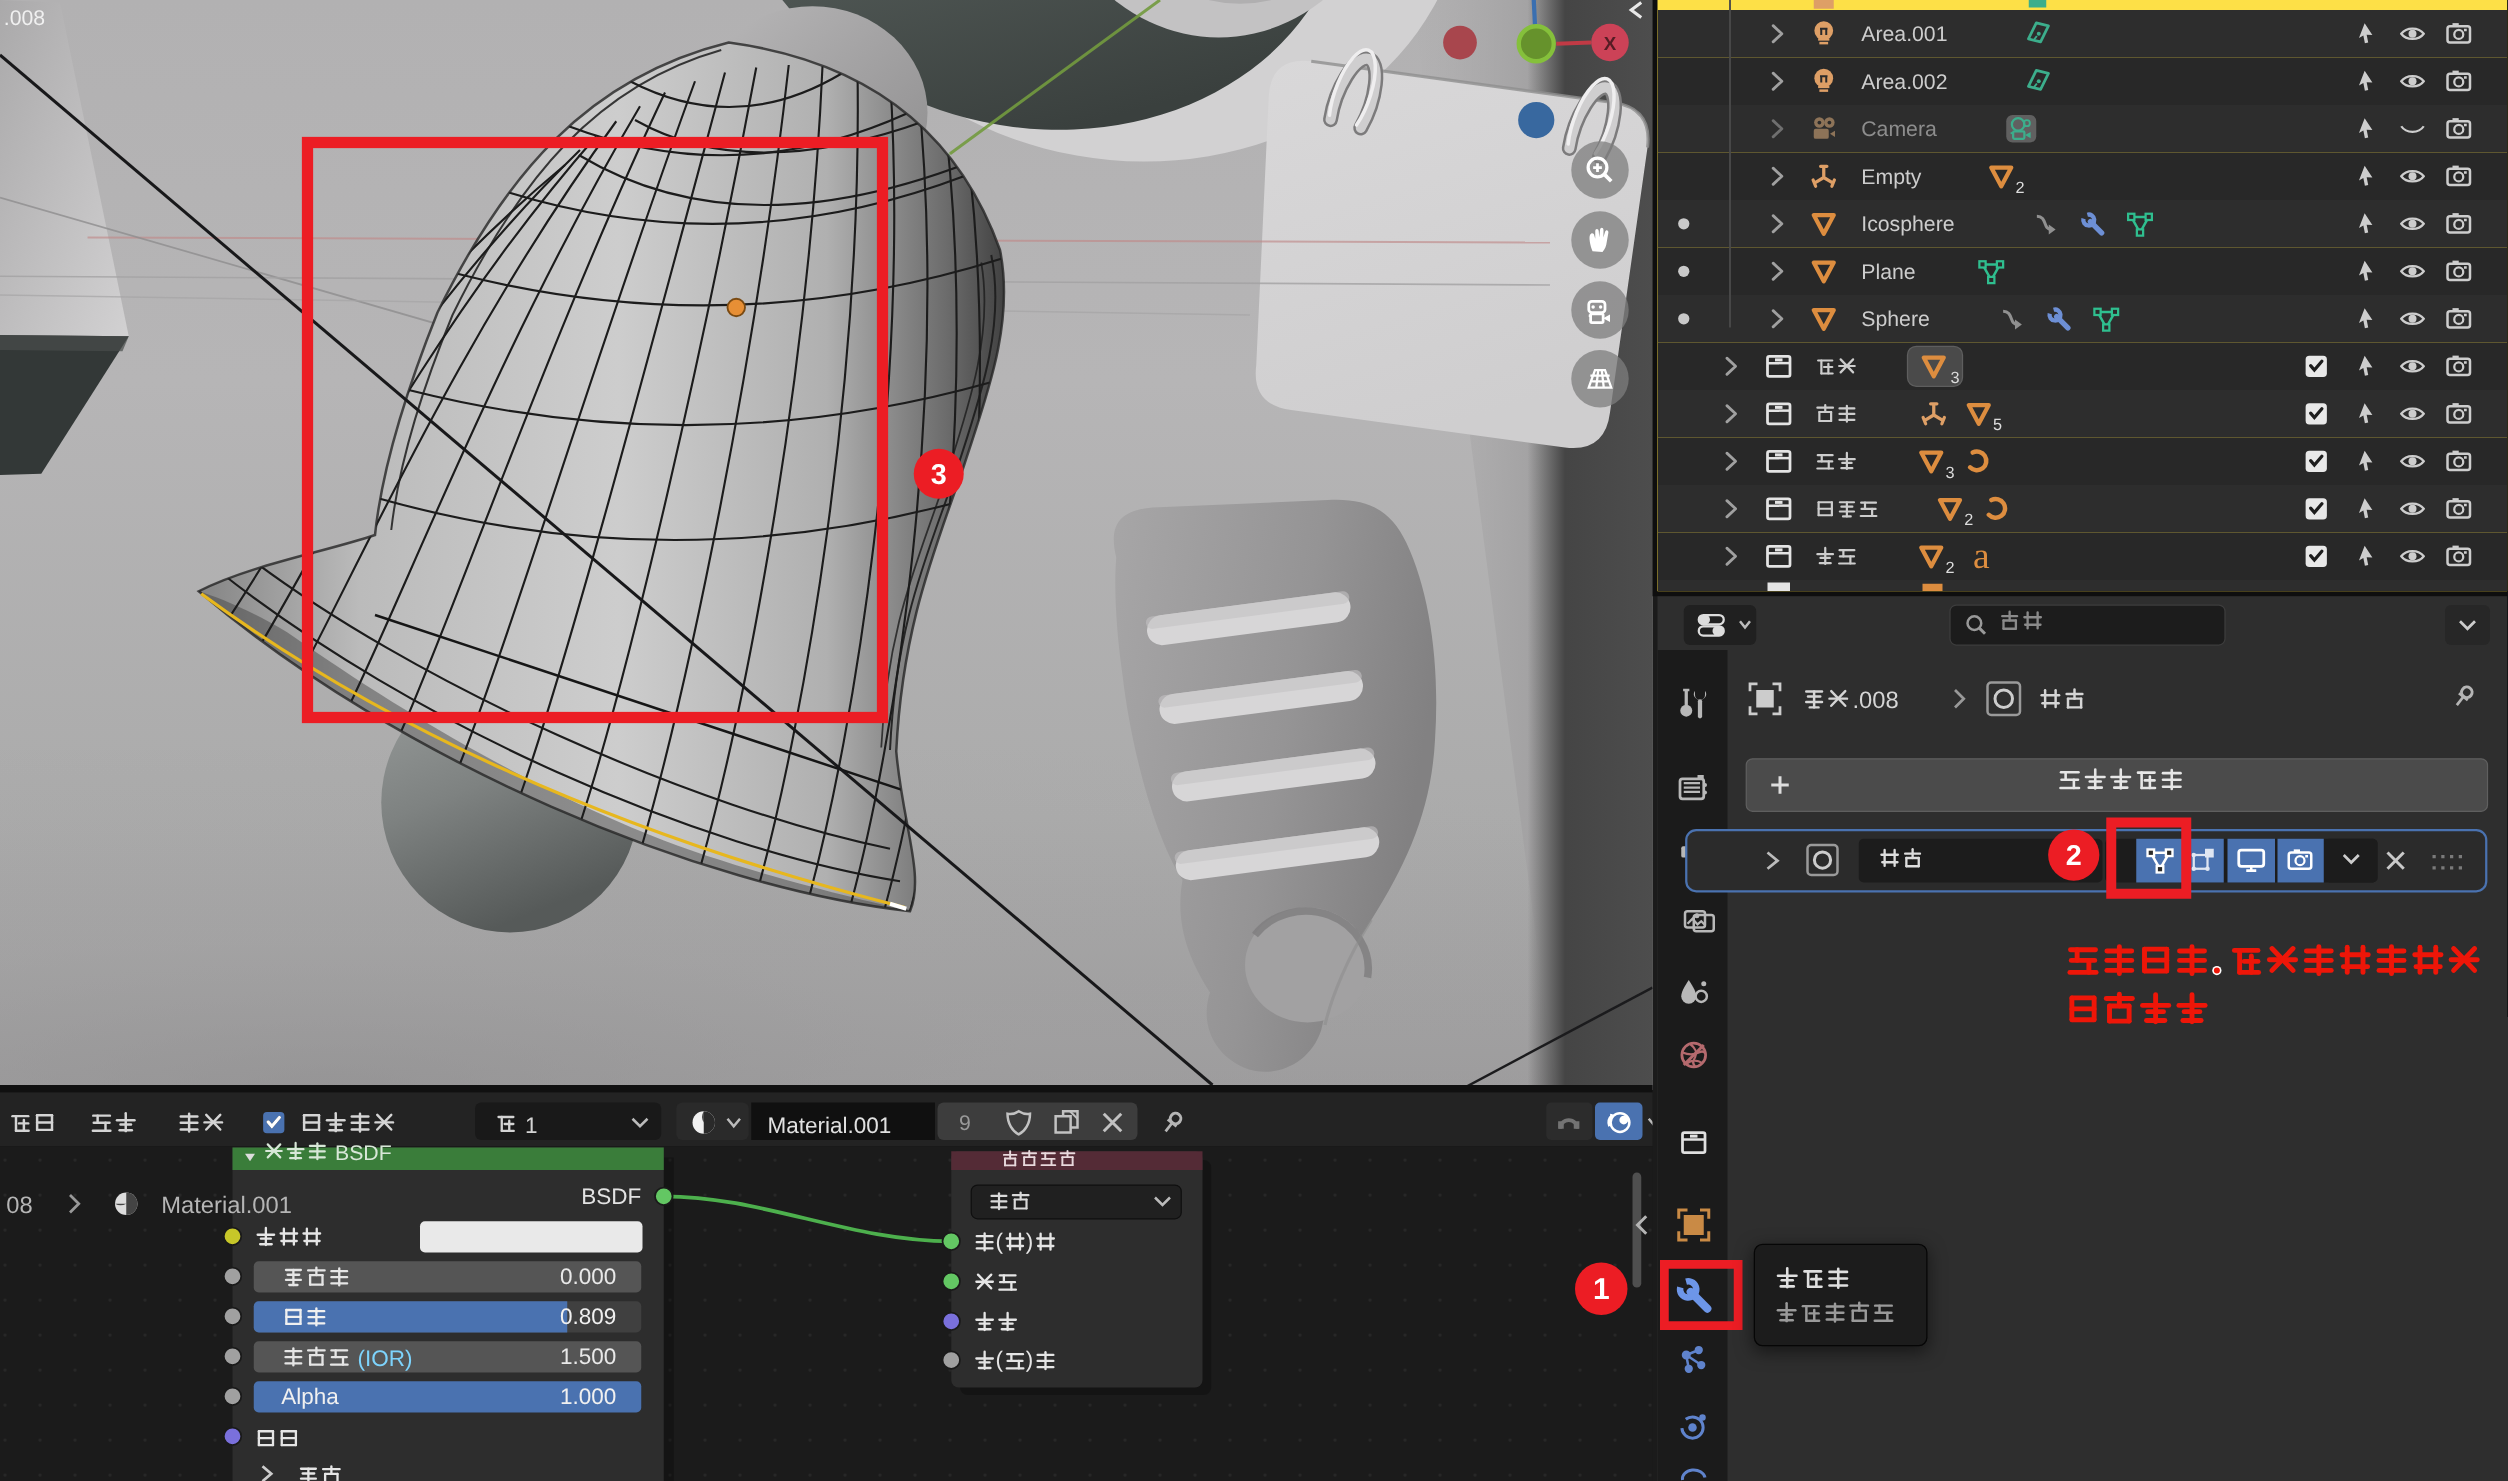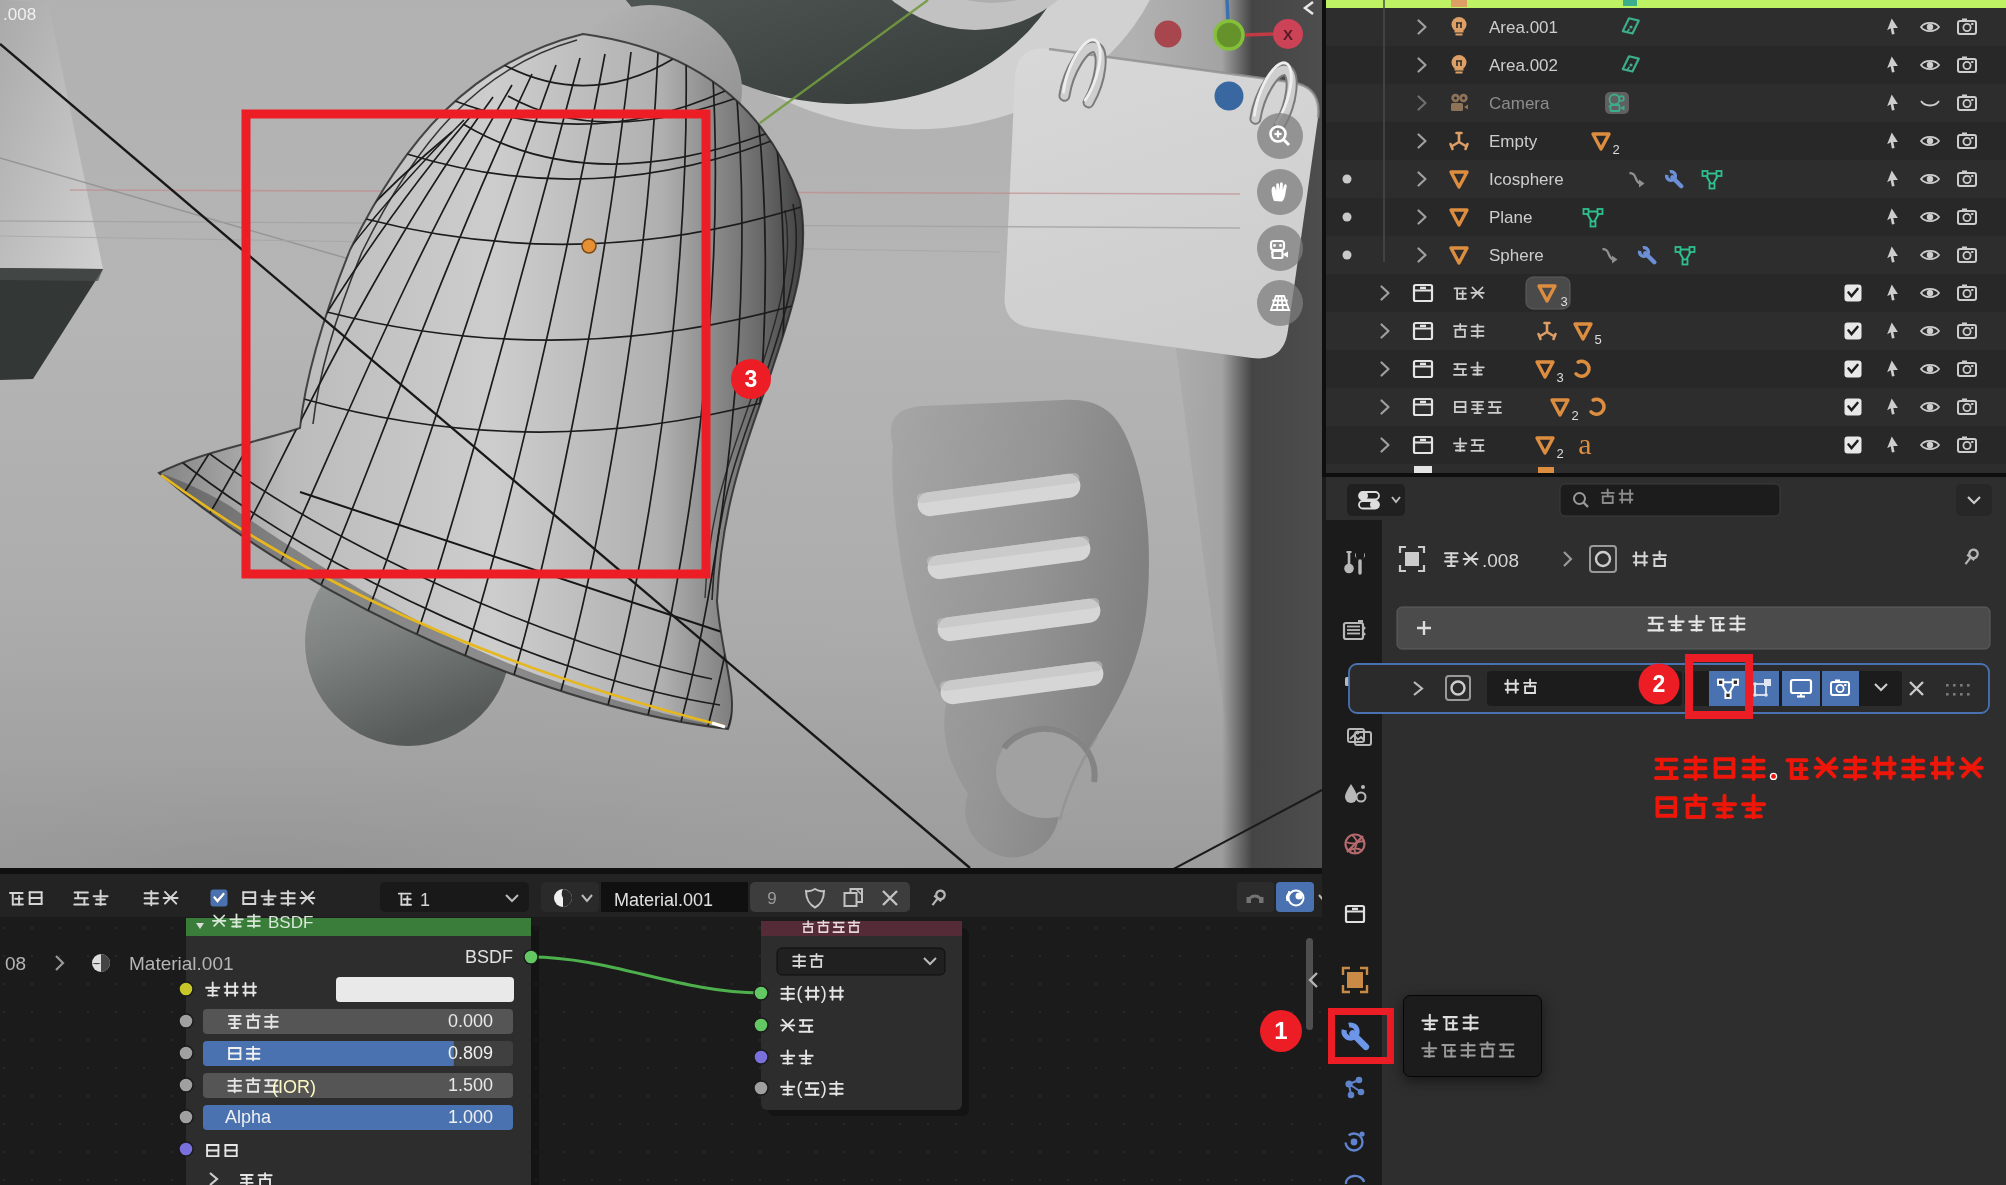--- a/index.html
+++ b/index.html
@@ -203,21 +203,21 @@
       <g transform="translate(1280 303)">
         <path d="M -9,7 L -4,-7 L 4,-7 L 9,7 Z M -6.3,2 L 6.3,2 M -7.7,-2.5 L 7.7,-2.5 M -3,7 L -1.4,-7 M 3,7 L 1.4,-7" fill="none" stroke="#fff" stroke-width="1.8"></path>
       </g>
       <path d="M 1313,2 L 1305,8 L 1313,14" fill="none" stroke="#e8e8e8" stroke-width="2.5"></path>
       <rect x="246" y="114" width="460" height="460" fill="none" stroke="#ec1d24" stroke-width="9"></rect>
       <circle cx="751" cy="379" r="20" fill="#ec1d24"></circle>
       <text x="751" y="387" font-family="Liberation Sans" font-size="23" font-weight="bold" fill="#fff" text-anchor="middle">3</text>
     </svg>
 <div style="position:absolute;left:3px;top:6px;font:normal 17px 'Liberation Sans';color:#f0f0f0;line-height:1;white-space:nowrap">.008</div>
 <div class="abs" style="left:1322px;top:0;width:684px;height:477px;background:#0e0e0e"></div>
-<div class="abs" style="left:1326px;top:0;width:680px;height:473px;background:#bef264;overflow:hidden" id="outliner">
+<div class="abs" style="left:1326px;top:0;width:680px;height:473px;background:#fde047;overflow:hidden" id="outliner">
 <svg width="680" height="473" viewBox="0 0 680 473" style="position:absolute;left:0;top:0">
         <rect x="0" y="8" width="680" height="38" fill="#2d2d2d"></rect>
         <rect x="0" y="46" width="680" height="38" fill="#282828"></rect>
         <rect x="0" y="84" width="680" height="38" fill="#2d2d2d"></rect>
         <rect x="0" y="122" width="680" height="38" fill="#282828"></rect>
         <rect x="0" y="160" width="680" height="38" fill="#2d2d2d"></rect>
         <rect x="0" y="198" width="680" height="38" fill="#282828"></rect>
         <rect x="0" y="236" width="680" height="38" fill="#2d2d2d"></rect>
         <rect x="0" y="274" width="680" height="38" fill="#282828"></rect>
         <rect x="0" y="312" width="680" height="38" fill="#2d2d2d"></rect>
@@ -1266,21 +1266,21 @@
         <line x1="33.0" y1="8.1" x2="33.0" y2="15.7" stroke="#e5e5e5" stroke-width="1.86" stroke-linecap="round"></line>
         <line x1="23.1" y1="15.7" x2="33.0" y2="15.7" stroke="#e5e5e5" stroke-width="1.86" stroke-linecap="round"></line>
         <line x1="21.5" y1="4.3" x2="34.7" y2="4.3" stroke="#e5e5e5" stroke-width="1.86" stroke-linecap="round"></line>
         <line x1="28.1" y1="2.1" x2="28.1" y2="8.1" stroke="#e5e5e5" stroke-width="1.86" stroke-linecap="round"></line>
         <line x1="40.1" y1="4.3" x2="52.7" y2="4.3" stroke="#e5e5e5" stroke-width="1.86" stroke-linecap="round"></line>
         <line x1="40.5" y1="9.7" x2="52.4" y2="9.7" stroke="#e5e5e5" stroke-width="1.86" stroke-linecap="round"></line>
         <line x1="39.8" y1="15.7" x2="53.1" y2="15.7" stroke="#e5e5e5" stroke-width="1.86" stroke-linecap="round"></line>
         <line x1="43.5" y1="4.3" x2="43.5" y2="9.7" stroke="#e5e5e5" stroke-width="1.86" stroke-linecap="round"></line>
         <line x1="49.4" y1="9.7" x2="49.4" y2="15.7" stroke="#e5e5e5" stroke-width="1.86" stroke-linecap="round"></line>
       </svg></div>
-<div style="position:absolute;left:272px;top:1078px;font:normal 18px 'Liberation Sans';color:#fef9c3;line-height:1;white-space:nowrap">(IOR)</div>
+<div style="position:absolute;left:286px;top:1078px;font:normal 18px 'Liberation Sans';color:#7dd3fc;line-height:1;white-space:nowrap">(IOR)</div>
 <div style="position:absolute;left:203px;top:1141px;width:37px;height:21px"><svg width="37" height="21" viewBox="0 0 37 21" style="overflow:visible">
         <line x1="4.1" y1="4.0" x2="15.4" y2="4.0" stroke="#e5e5e5" stroke-width="1.86" stroke-linecap="round"></line>
         <line x1="4.1" y1="4.0" x2="4.1" y2="15.1" stroke="#e5e5e5" stroke-width="1.86" stroke-linecap="round"></line>
         <line x1="15.4" y1="4.0" x2="15.4" y2="15.1" stroke="#e5e5e5" stroke-width="1.86" stroke-linecap="round"></line>
         <line x1="4.1" y1="15.1" x2="15.4" y2="15.1" stroke="#e5e5e5" stroke-width="1.86" stroke-linecap="round"></line>
         <line x1="4.1" y1="9.5" x2="15.4" y2="9.5" stroke="#e5e5e5" stroke-width="1.86" stroke-linecap="round"></line>
         <line x1="22.4" y1="4.0" x2="33.7" y2="4.0" stroke="#e5e5e5" stroke-width="1.86" stroke-linecap="round"></line>
         <line x1="22.4" y1="4.0" x2="22.4" y2="15.1" stroke="#e5e5e5" stroke-width="1.86" stroke-linecap="round"></line>
         <line x1="33.7" y1="4.0" x2="33.7" y2="15.1" stroke="#e5e5e5" stroke-width="1.86" stroke-linecap="round"></line>
         <line x1="22.4" y1="15.1" x2="33.7" y2="15.1" stroke="#e5e5e5" stroke-width="1.86" stroke-linecap="round"></line>

